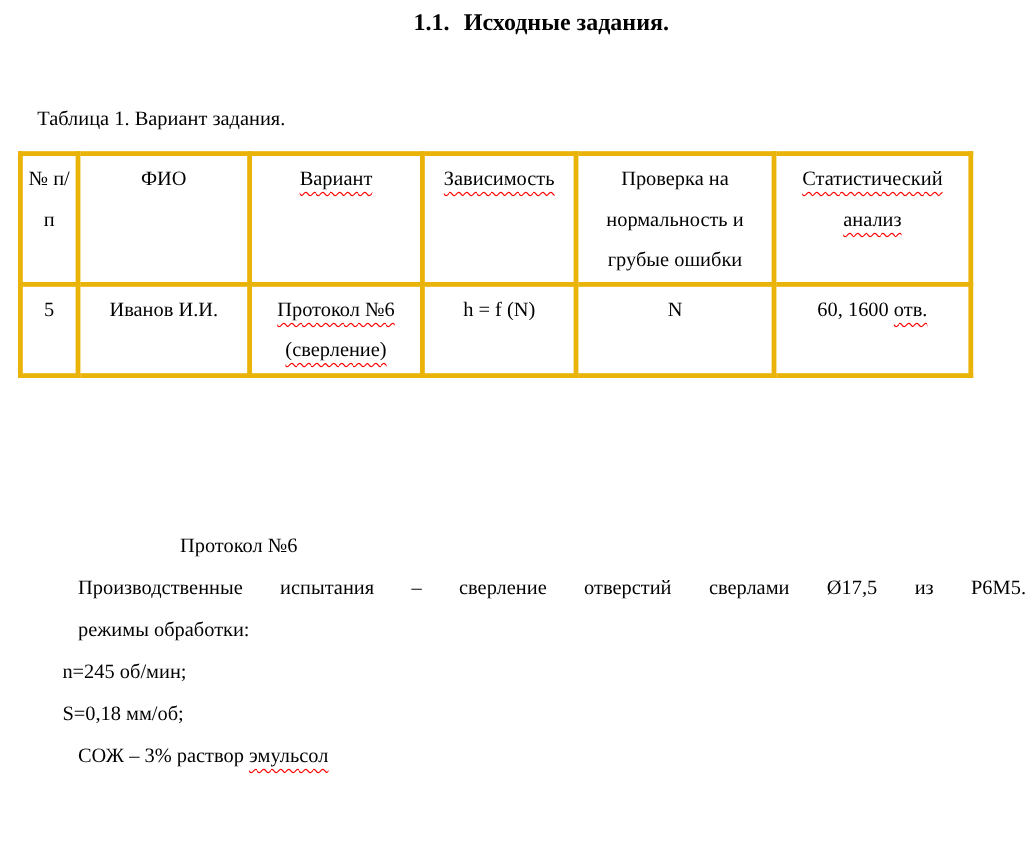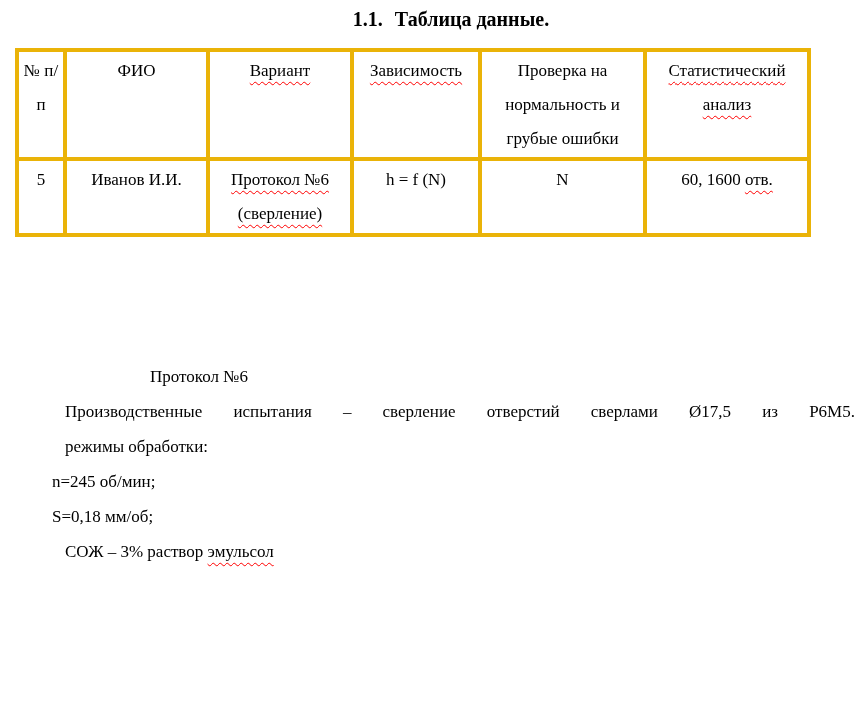--- a/index.html
+++ b/index.html
@@ -33,23 +33,24 @@
     text-decoration-color:var(--grammar,#3355cc);text-decoration-thickness:1px;
     text-underline-offset:5px;
   }
 </style>
 </head>
 <body>
 
 <div class="page">
 
   <div class="title">
-    <span class="title-number">1.1.</span><span>Таблица данные.</span>
+    <span class="title-number">1.1.</span><span>Исходные задания.</span>
   </div>
 
+  <div class="caption">Таблица 1. Вариант задания.</div>
 
   <table class="variant">
     <colgroup>
       <col style="width:48px">
         <col style="width:143px">
         <col style="width:144px">
       <col style="width:128px">
         <col style="width:165px">
         <col style="width:164px">
     </colgroup>

